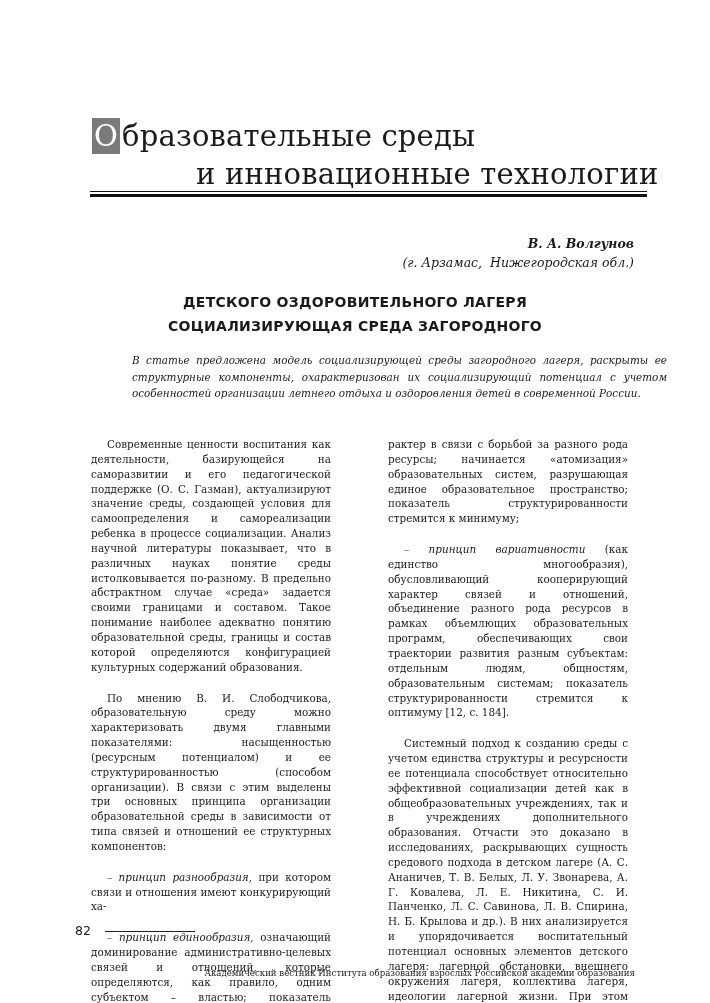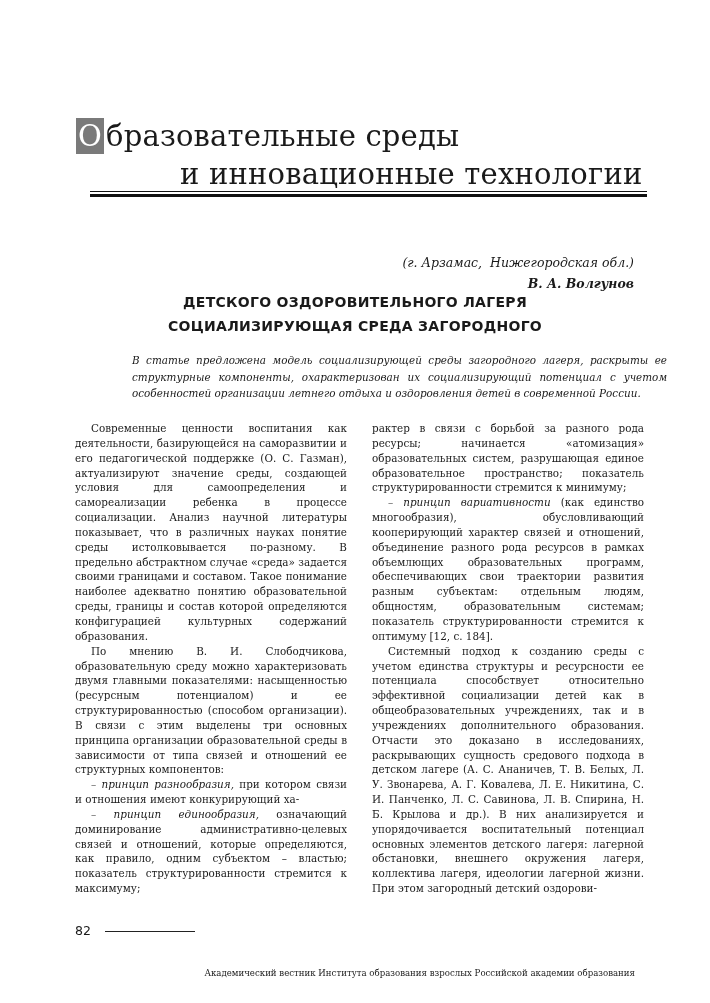--- a/index.html
+++ b/index.html
@@ -1,31 +1,31 @@
 <!DOCTYPE html>
 <html><head>
 <meta charset="utf-8">
 <style>
   html, body { margin: 0; padding: 0; background: #ffffff; }
   body { width: 710px; height: 1003px; position: relative; overflow: hidden; color: #1a1a1a; }
-  .section-header { position: absolute; left: 76px; top: 118px; width: 560px; }
+  .section-header { position: absolute; left: 92px; top: 118px; width: 560px; }
   .sh-line1 { font-family: "DejaVu Serif", serif; font-size: 29px; line-height: 36px; white-space: nowrap; letter-spacing: 0.2px; }
   .drop-box { display: inline-block; background: #7a7a7a; color: #ffffff; width: 28px; text-align: center; margin-right: 2px; line-height: 36px; }
   .sh-line2 { font-family: "DejaVu Serif", serif; font-size: 29px; line-height: 36px; margin-left: 104px; white-space: nowrap; letter-spacing: 0.2px; margin-top: 2px; }
   .double-rule { position: absolute; left: 90px; top: 191px; width: 557px; }
   .double-rule .thin { height: 1px; background: #111; }
   .double-rule .thick { height: 3px; background: #111; margin-top: 2px; }
-  .author { position: absolute; right: 76px; top: 236px; font-family: "DejaVu Serif", serif; font-style: italic; font-weight: bold; font-size: 12.5px; text-align: right; margin-top: 40px; }
+  .author { position: absolute; right: 76px; top: 236px; font-family: "DejaVu Serif", serif; font-style: italic; font-weight: bold; font-size: 12.5px; text-align: right; }
   .affil { position: absolute; right: 76px; top: 255px; font-family: "DejaVu Serif", serif; font-style: italic; font-size: 12.5px; text-align: left; white-space: pre; }
   .article-title { position: absolute; left: 90px; width: 530px; top: 290px; text-align: center; font-family: "DejaVu Sans", sans-serif; font-size: 14px; line-height: 24px; letter-spacing: 0.3px; font-weight: bold; color: #1a1a1a; }
   .abstract { position: absolute; left: 90px; width: 535px; top: 352px; font-family: "DejaVu Serif", serif; font-style: italic; font-size: 10.4px; line-height: 16.5px; text-align: justify; margin-left: 42px; }
   .col { position: absolute; top: 421px; width: 272px; font-family: "DejaVu Serif", serif; font-size: 10.4px; line-height: 14.85px; text-align: justify; }
   .col-left { left: 75px; }
   .col-right { left: 372px; }
-  .col p { margin: 0; text-indent: 16px; }
+  .col p { margin: 16px; text-indent: 16px; }
   .col p.cont { text-indent: 0; }
   .col .em { font-style: italic; }
   .footer { position: absolute; left: 75px; top: 923px; width: 560px; height: 16px; }
   .page-num { position: absolute; left: 0; top: 0; font-family: "DejaVu Sans", sans-serif; font-size: 12.5px; }
   .footer-rule { position: absolute; left: 30px; top: 8px; width: 90px; height: 1px; background: #222; }
   .journal { position: absolute; right: 0; top: 1px; font-family: "DejaVu Serif", serif; font-size: 8.6px; white-space: nowrap; color: #222; margin-top: 44px; }
 </style>
 </head>
 <body>
 

